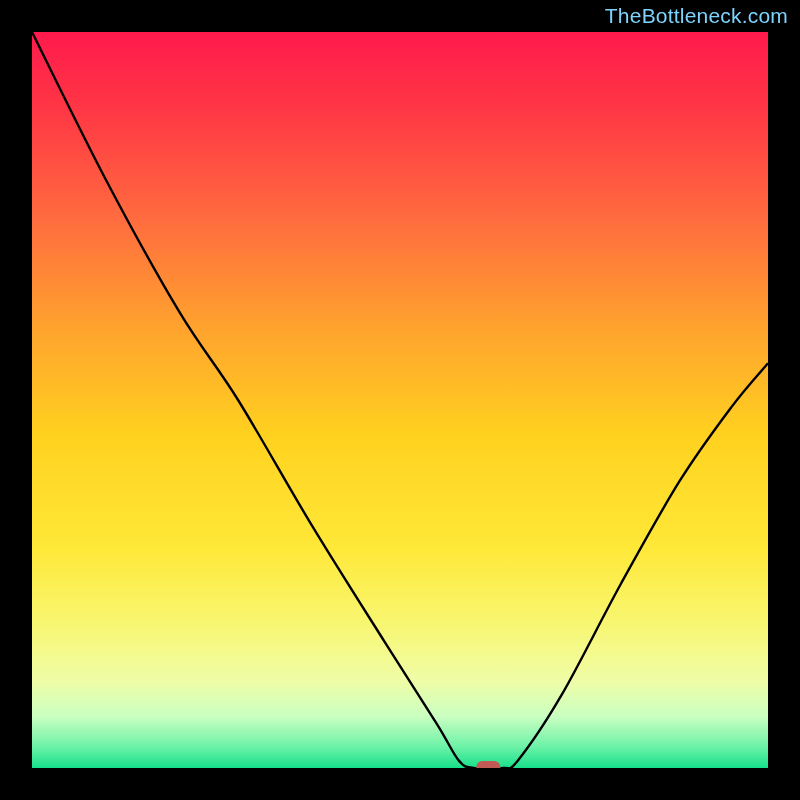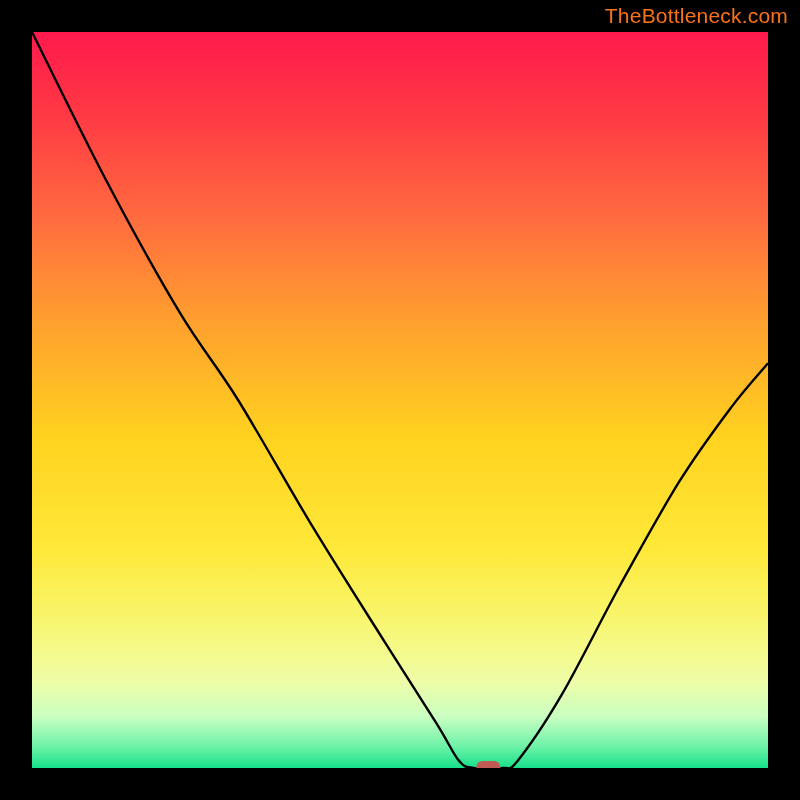--- a/index.html
+++ b/index.html
@@ -14,21 +14,21 @@
   .frame {
     position: relative;
     width: 800px;
     height: 800px;
     background: #000;
   }
   .watermark {
     position: absolute;
     top: 4px;
     right: 12px;
-    color: #f97316;
+    color: #7dd3fc;
     font-size: 21px;
     font-weight: 500;
     letter-spacing: 0.2px;
     z-index: 10;
   }
   .plot {
     position: absolute;
     left: 32px;
     top: 32px;
     width: 736px;

